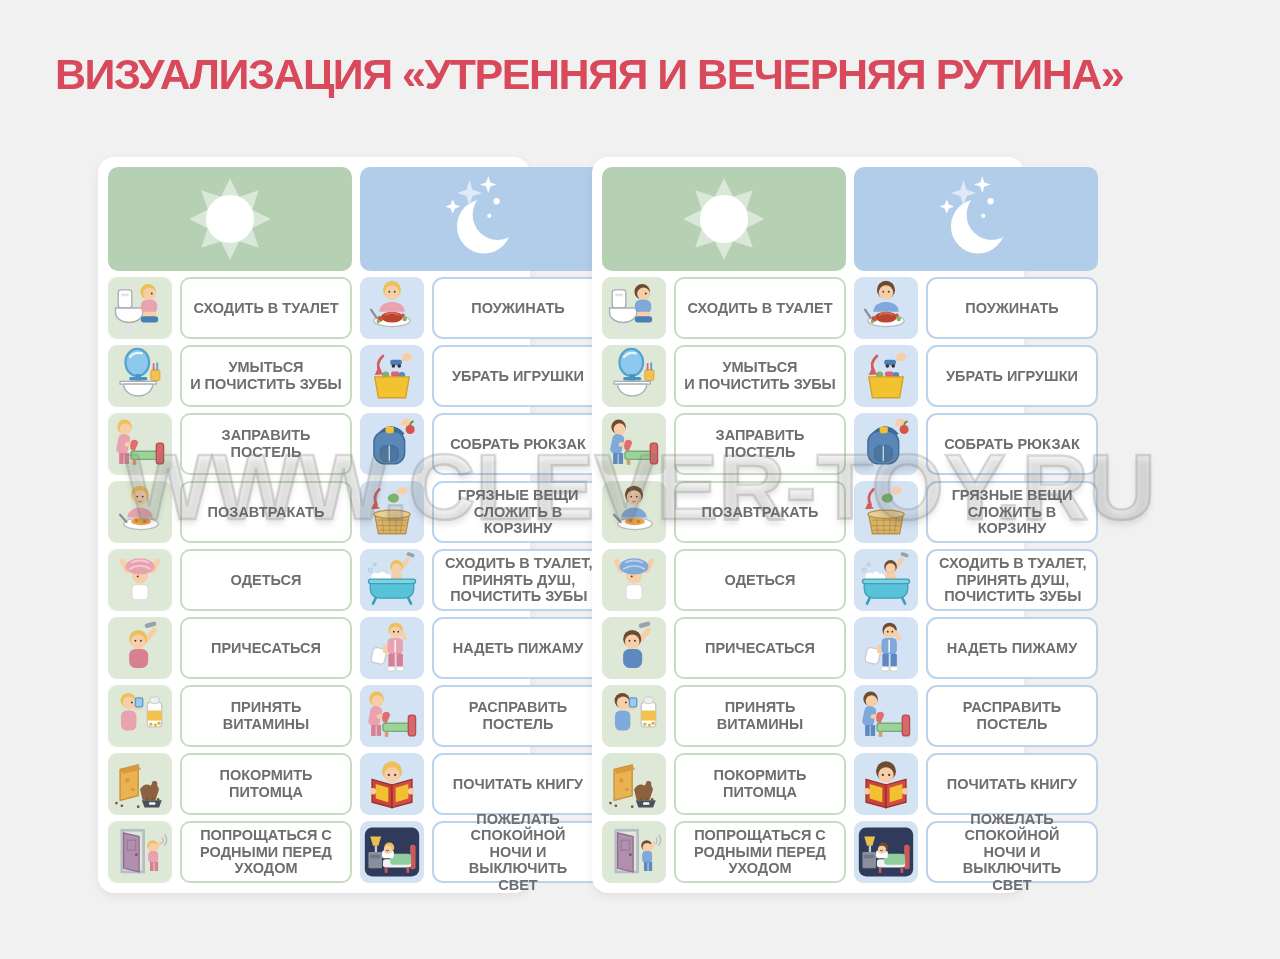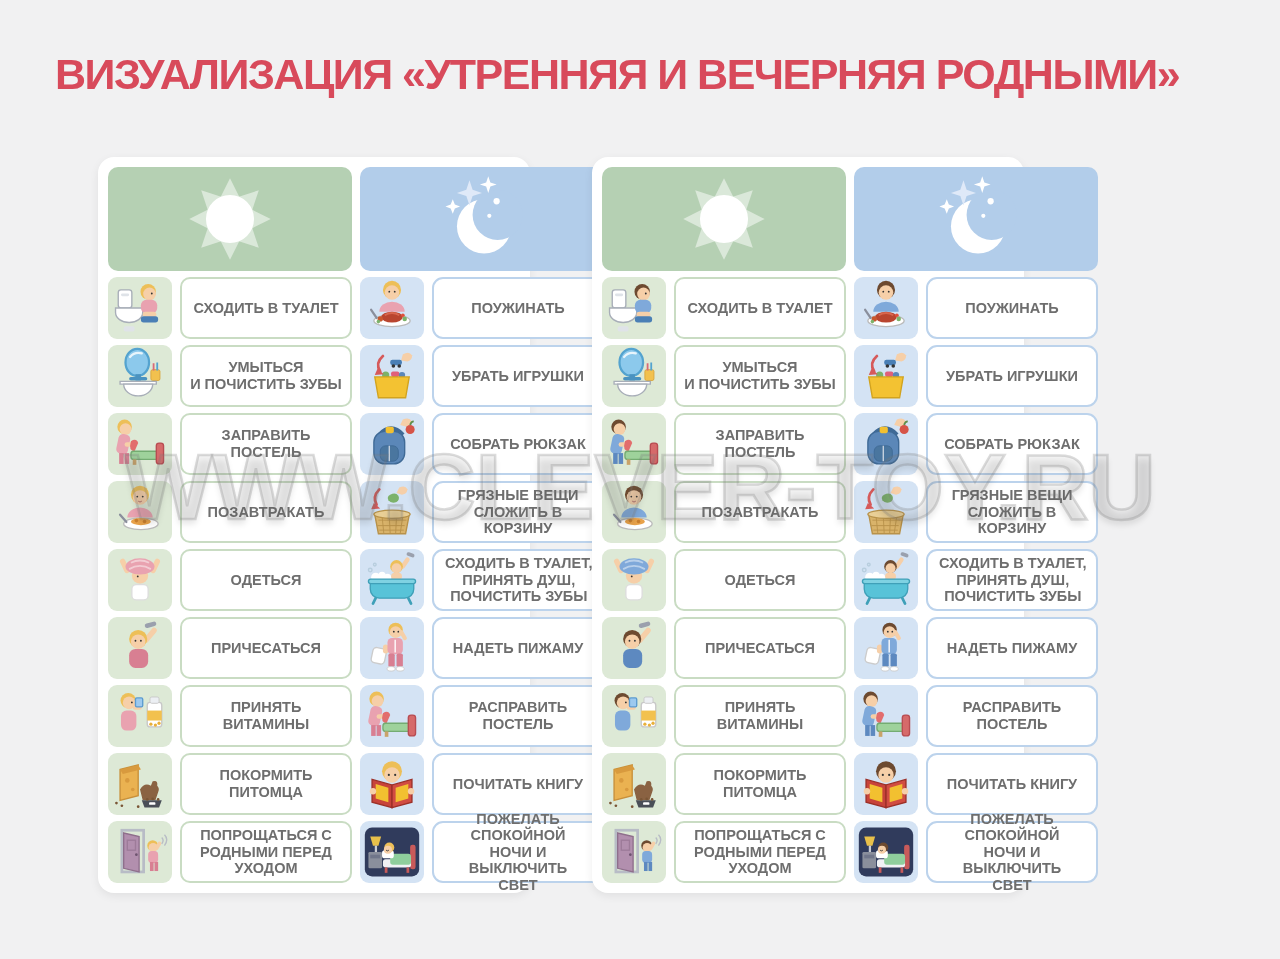--- a/index.html
+++ b/index.html
@@ -289,21 +289,21 @@
       <rect x="21" y="30" width="13" height="9" rx="3" fill="#fff"></rect>
       <circle cx="29" cy="27" r="5.5" fill="var(--hair,#edbf58)"></circle>
       <circle cx="27.5" cy="29.5" r="4.5" fill="var(--skin,#f6cfa8)"></circle>
       <path d="M25.5 30 q1.5 1.5 3 0" stroke="#333" stroke-width="1" fill="none"></path>
       <rect x="24" y="49" width="3" height="6" fill="#c85a5a"></rect>
       <rect x="48" y="49" width="3" height="6" fill="#c85a5a"></rect>
     </symbol>
   </defs>
 </svg>
 
-<div class="page-title">ВИЗУАЛИЗАЦИЯ «УТРЕННЯЯ И ВЕЧЕРНЯЯ РОДНЫМИ»</div>
+<div class="page-title">ВИЗУАЛИЗАЦИЯ «УТРЕННЯЯ И ВЕЧЕРНЯЯ РУТИНА»</div>
 
 <div class="cards">
   <div class="card girl">
     <div class="hdr green">
       <svg class="hdr-ic" viewBox="0 0 100 90">
           <use href="#s-sun"></use>
         </svg>
     </div>
     <div class="hdr blue">
       <svg class="hdr-ic" viewBox="0 0 100 90">

